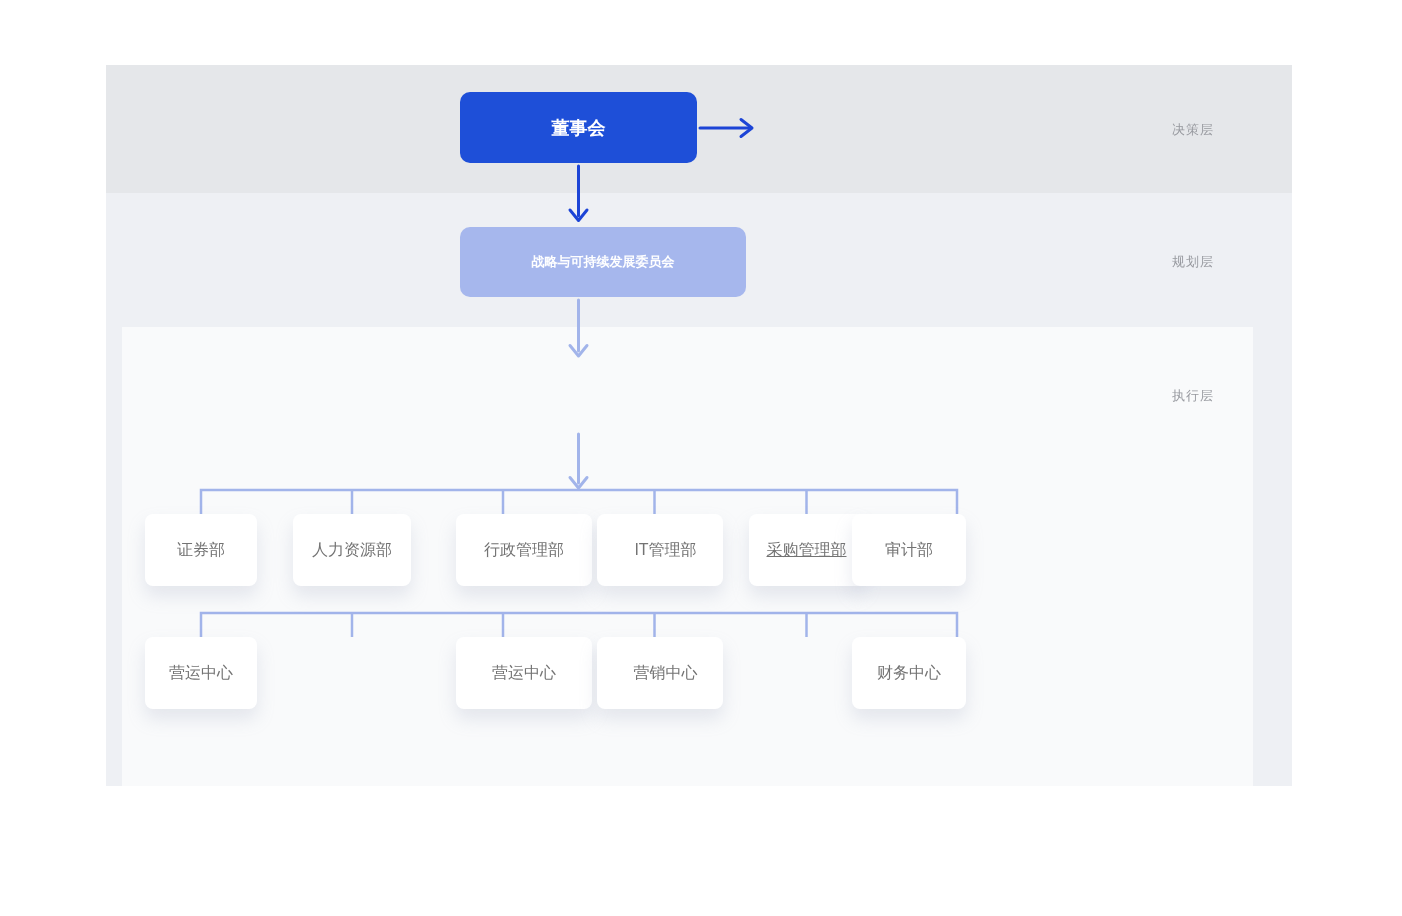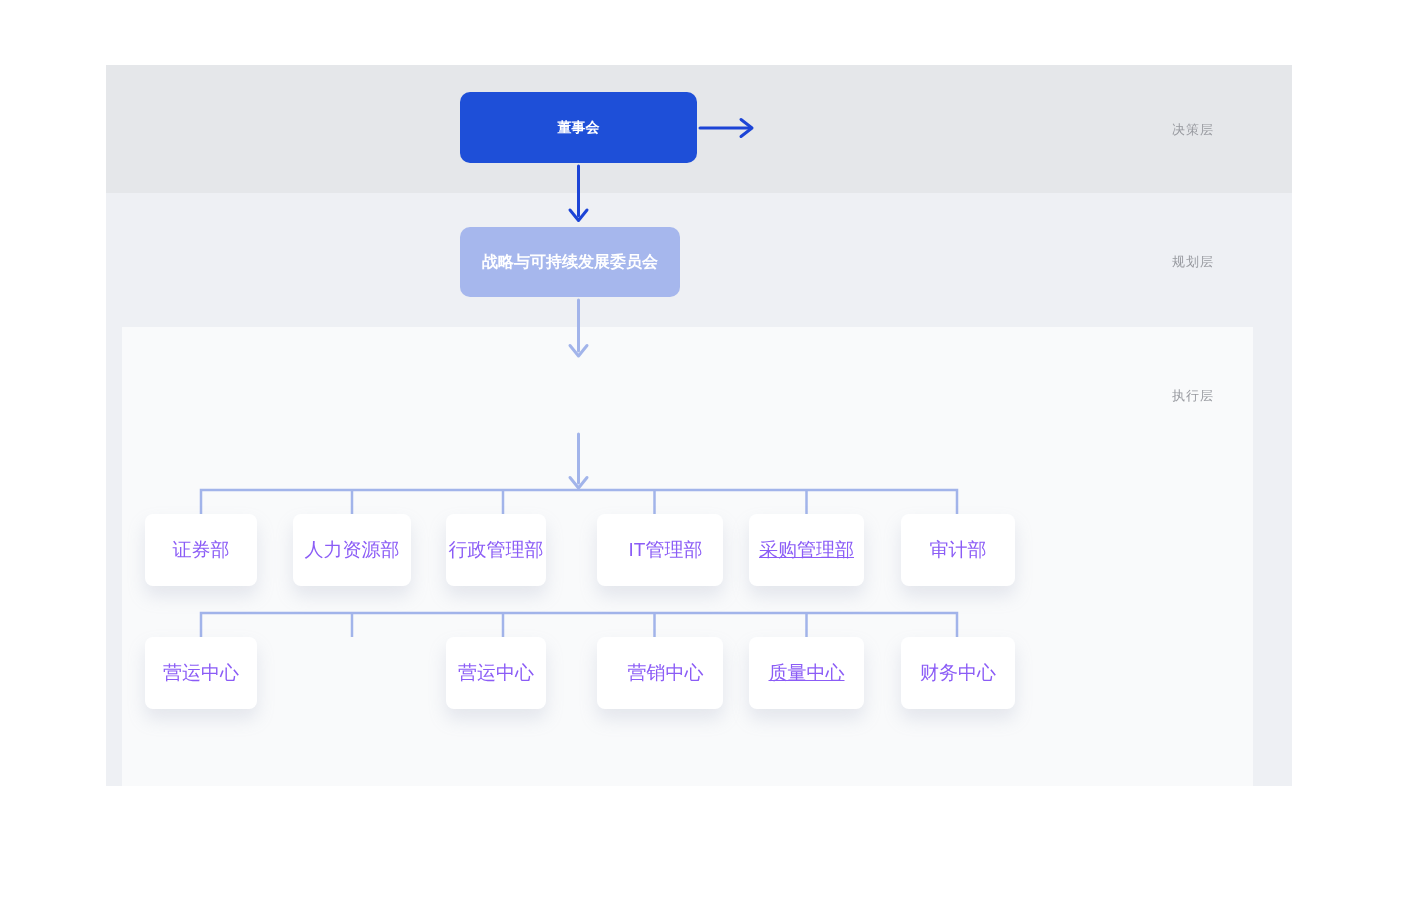--- a/index.html
+++ b/index.html
@@ -24,44 +24,44 @@
   .layer-label.l3{top:385px;}
   
   .wires{position:absolute;left:0;top:0;width:1402px;height:916px;pointer-events:none;}
   
   .node{
     position:absolute;display:flex;align-items:center;justify-content:center;
     text-align:center;box-sizing:border-box;
   }
   .node-primary{
     width:237px;height:71px;border-radius:10px;background:#1e4fd8;
-    color:#ffffff;font-weight:bold;font-size:14px;
+    color:#ffffff;font-weight:bold;font-size:18px;
   }
   .node-secondary{
-    width:220px;height:70px;border-radius:10px;background:#a6b7ed;
-    color:#ffffff;font-weight:bold;font-size:16px;
+    width:286px;height:70px;border-radius:10px;background:#a6b7ed;
+    color:#ffffff;font-weight:bold;font-size:13px;
   }
   .pos-board{left:460px;top:92px;}
   .pos-chairman{left:755px;top:92px;}
   .pos-committee{left:460px;top:227px;}
   .pos-workgroup{left:460px;top:360px;height:71px;}
   .dept{
     position:absolute;height:72px;border-radius:8px;background:#ffffff;
     box-shadow:0 10px 18px rgba(150,160,185,0.22);
-    color:#8b5cf6;font-size:19px;
+    color:#737373;font-size:16px;
     display:flex;align-items:center;justify-content:center;text-align:right;
   }
   .row1{top:514px;}
   .row2{top:637px;}
   .c1{left:145px;width:112px;}
   .c2{left:293px;width:118px;}
-  .c3{left:446px;width:100px;}
+  .c3{left:456px;width:136px;}
   .c4{left:597px;width:115px;padding-left:11px;}
   .c5{left:749px;width:115px;text-decoration:underline;}
-  .c6{left:901px;width:114px;}
+  .c6{left:852px;width:114px;}
 </style>
 </head>
 <body>
 
 <div class="stage">
 
   <div class="band band-decision"></div>
   <div class="band band-planning"></div>
   <div class="band band-execution"></div>
 
@@ -109,16 +109,15 @@
   <div class="dept row1 c1">证券部</div>
   <div class="dept row1 c2">人力资源部</div>
   <div class="dept row1 c3">行政管理部</div>
   <div class="dept row1 c4">IT管理部</div>
   <div class="dept row1 c5">采购管理部</div>
   <div class="dept row1 c6">审计部</div>
 
   <div class="dept row2 c1">营运中心</div>
   <div class="dept row2 c3">营运中心</div>
   <div class="dept row2 c4">营销中心</div>
-  <div class="dept row2 c5">质量中心</div>
   <div class="dept row2 c6">财务中心</div>
 
 </div>
 
 </body></html>

